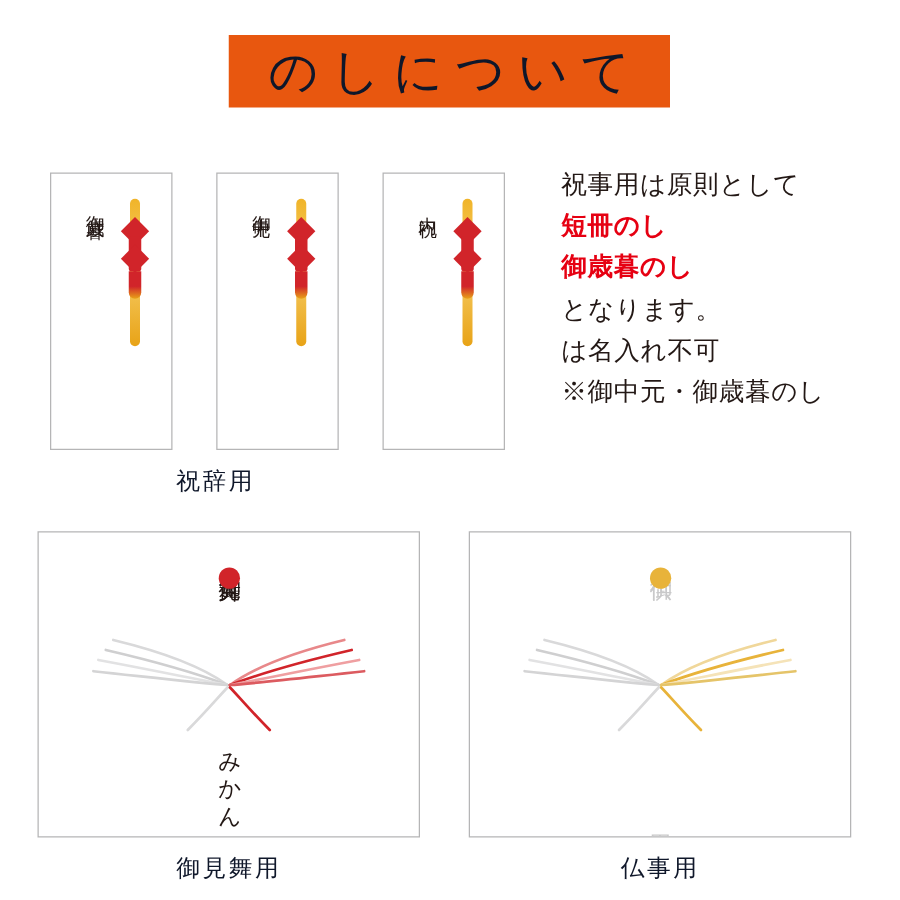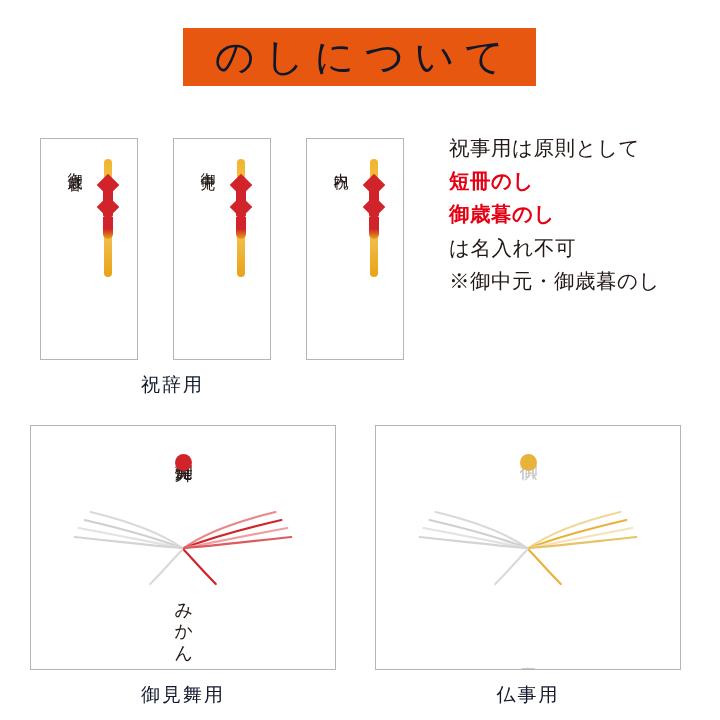--- a/index.html
+++ b/index.html
@@ -260,20 +260,21 @@
   </div>
 
 </div>
 
 <div class="caption caption-top">祝辞用</div>
 
 <div class="note-block">
   <div class="line"><span>祝事用は原則として</span></div>
   <div class="line"><span class="hl">短冊のし</span></div>
   <div class="line"><span class="hl">御歳暮のし</span></div>
+  <div class="line"><span>となります。</span></div>
   <div class="line"><span>は名入れ不可</span></div>
   <div class="line"><span>※御中元・御歳暮のし</span></div>
 </div>
 
 <div class="wide-card w1">
   <div class="wide-top-label ink-dark">御見舞</div>
 
   <svg class="mizuhiki" viewBox="0 0 306 76" preserveAspectRatio="none">
     <g fill="none" stroke-width="2.2" stroke-linecap="round">
       <path d="M60 2 C110 14 138 28 152 38" stroke="#d9d9da"></path>

